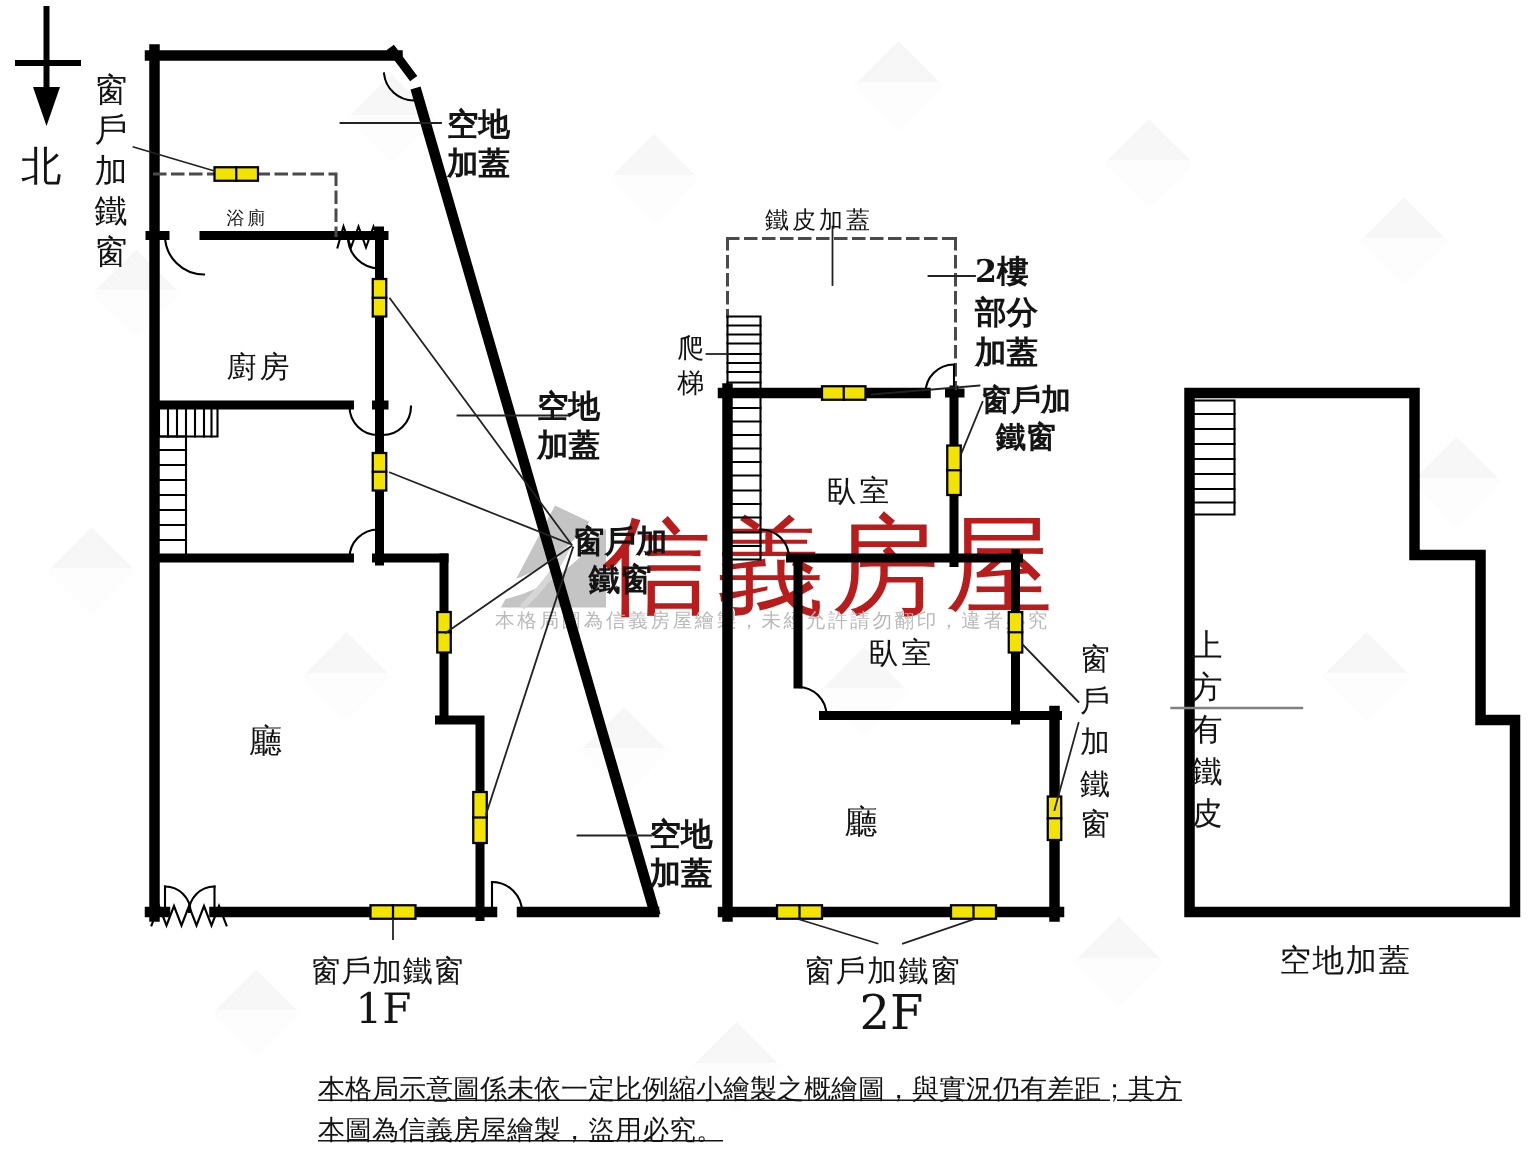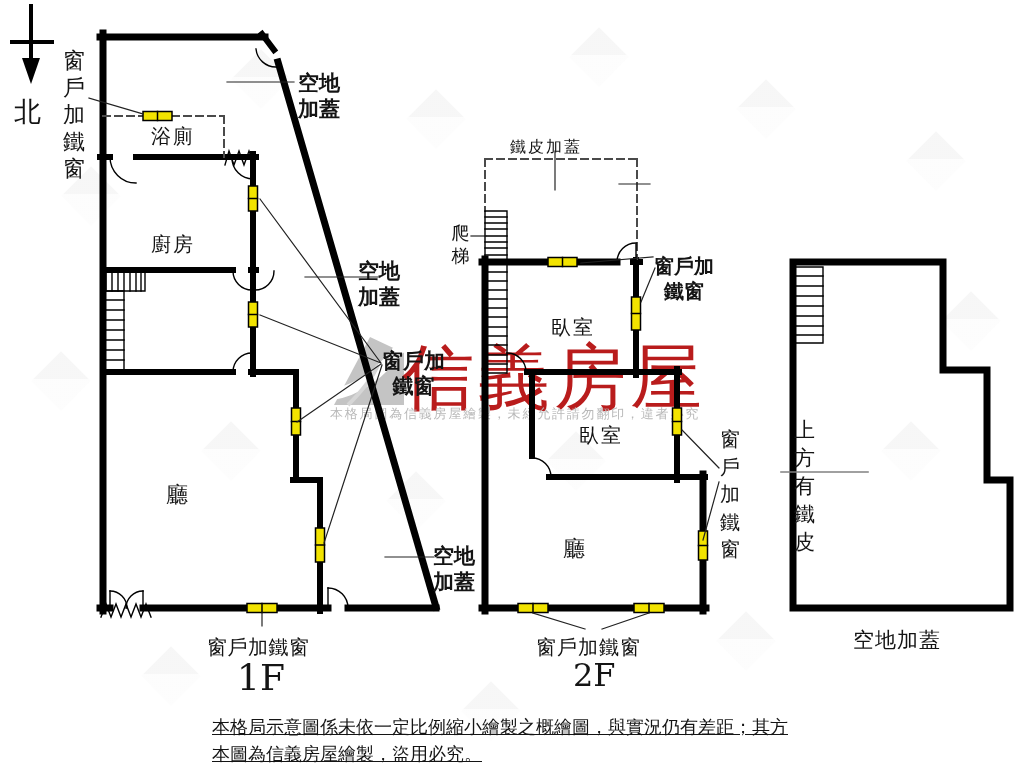--- a/index.html
+++ b/index.html
@@ -195,31 +195,32 @@
       </g>
 
     </g>
   </svg>
 
   <div class="labels">
 
     <div class="lbl" style="left:14px;top:84px;font-size:27px">北</div>
 
     <div class="lbl vert" style="left:62px;top:35px;width:24px;font-size:22px;line-height:27px">窗戶加鐵窗</div>
-    <div class="lbl" style="left:151px;top:113px;font-size:20px;letter-spacing:2px">浴廁</div>
+    <div class="lbl" style="left:151px;top:127px;font-size:12px;letter-spacing:2px">浴廁</div>
     <div class="lbl" style="left:151px;top:221px;font-size:20px;letter-spacing:2px">廚房</div>
     <div class="lbl" style="left:166px;top:470px;font-size:22px">廳</div>
     <div class="lbl wrap" style="left:298px;top:58px;width:45px;font-size:21px;line-height:26px">空地加蓋</div>
     <div class="lbl wrap" style="left:358px;top:246px;width:45px;font-size:21px;line-height:26px">空地加蓋</div>
     <div class="lbl wrap" style="left:433px;top:531px;width:45px;font-size:21px;line-height:26px">空地加蓋</div>
     <div class="lbl wrap ctr" style="left:380px;top:336px;width:67px;font-size:21px;line-height:25px">窗戶加鐵窗</div>
     <div class="lbl" style="left:207px;top:624px;font-size:20px;letter-spacing:0.5px">窗戶加鐵窗</div>
-    <div class="lbl" style="left:237px;top:645px;font-size:36px">1F</div>
+    <div class="lbl" style="left:237px;top:645px;font-size:28px">1F</div>
 
     <div class="lbl" style="left:510px;top:126px;font-size:16px;letter-spacing:2px">鐵皮加蓋</div>
+    <div class="lbl wrap" style="left:650px;top:155px;width:45px;font-size:21px;line-height:27px">2樓部分加蓋</div>
     <div class="lbl vert" style="left:451px;top:209px;width:19px;font-size:18px;line-height:23px">爬梯</div>
     <div class="lbl wrap ctr" style="left:651px;top:242px;width:66px;font-size:20px;line-height:25px">窗戶加鐵窗</div>
     <div class="lbl" style="left:551px;top:304px;font-size:20px;letter-spacing:2px">臥室</div>
     <div class="lbl" style="left:579px;top:412px;font-size:20px;letter-spacing:2px">臥室</div>
     <div class="lbl" style="left:563px;top:524px;font-size:22px">廳</div>
     <div class="lbl vert" style="left:719px;top:414px;width:22px;font-size:20px;line-height:27.5px">窗戶加鐵窗</div>
     <div class="lbl" style="left:536px;top:624px;font-size:20px;letter-spacing:1px">窗戶加鐵窗</div>
     <div class="lbl" style="left:573px;top:645px;font-size:32px">2F</div>
 
     <div class="lbl vert" style="left:793px;top:404px;width:23px;font-size:21px;line-height:28px">上方有鐵皮</div>

